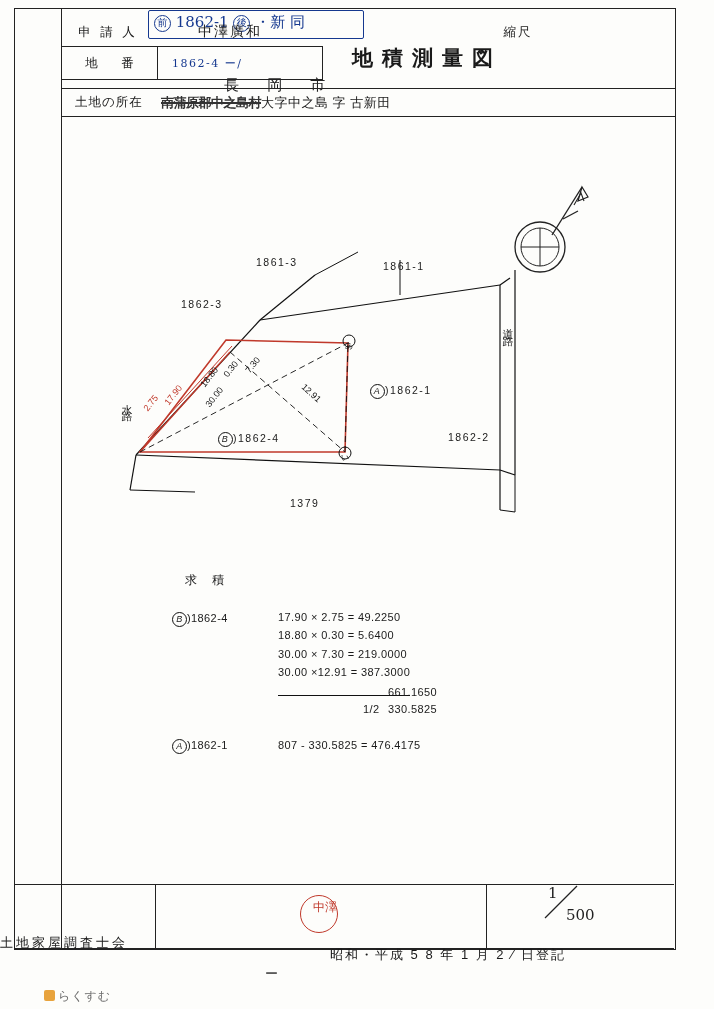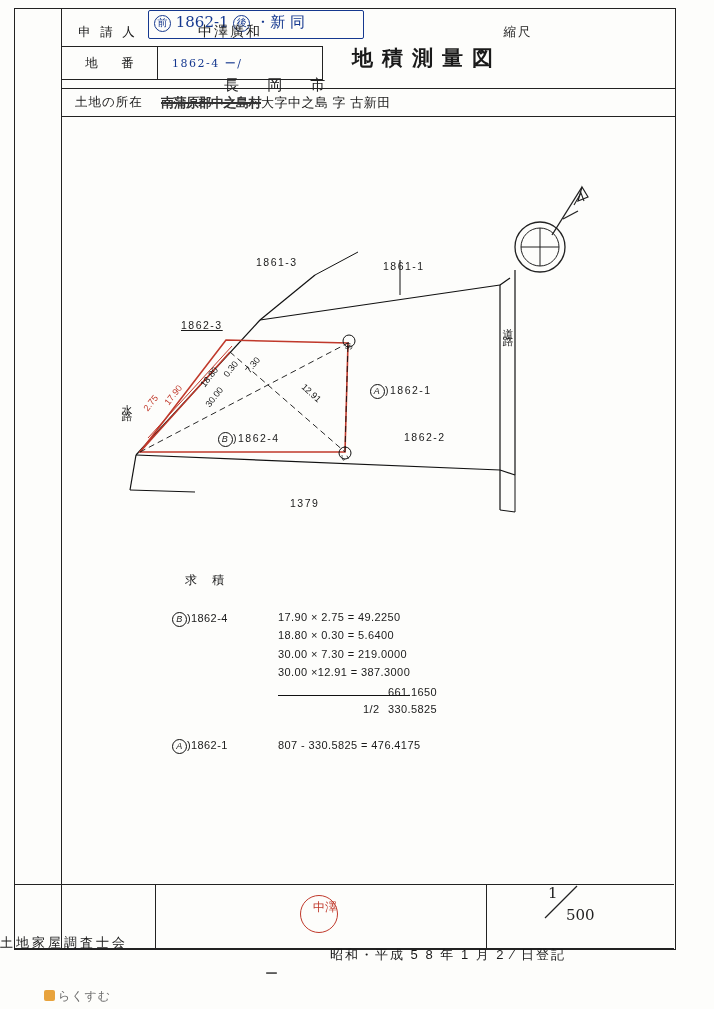--- a/index.html
+++ b/index.html
@@ -343,22 +343,22 @@
       <line x1="245" y1="212" x2="248" y2="103" stroke="#111" stroke-width="0.9" stroke-dasharray="6 4"></line>
       <line x1="130" y1="112" x2="245" y2="212" stroke="#111" stroke-width="0.9" stroke-dasharray="6 4"></line>
 
       <circle cx="249" cy="101" r="6" fill="none" stroke="#111" stroke-width="1"></circle>
       <circle cx="245" cy="213" r="6" fill="none" stroke="#111" stroke-width="1"></circle>
     </svg>
   </div>
 
   <div class="lbl" style="left:256px; top:256px;">1861-3</div>
   <div class="lbl" style="left:383px; top:260px;">1861-1</div>
-  <div class="lbl" style="left:181px; top:319px;text-decoration:underline;">1862-3</div>
-  <div class="lbl" style="left:404px; top:431px;text-align:center;">1862-2</div>
+  <div class="lbl" style="left:181px; top:298px;">1862-3</div>
+  <div class="lbl" style="left:448px; top:431px;text-align:center;">1862-2</div>
   <div class="lbl" style="left:290px; top:497px;">1379</div>
 
   <div class="lbl" style="left:370px; top:384px;">
     <span style="display:inline-block;border:1px solid #111;border-radius:50%;width:13px;height:13px;line-height:12px;text-align:center;font-size:9px;font-style:italic;">A</span><span>)1862-1</span>
   </div>
 
   <div class="lbl" style="left:218px; top:432px;">
     <span style="display:inline-block;border:1px solid #111;border-radius:50%;width:13px;height:13px;line-height:12px;text-align:center;font-size:9px;font-style:italic;">B</span><span>)1862-4</span>
   </div>
 

